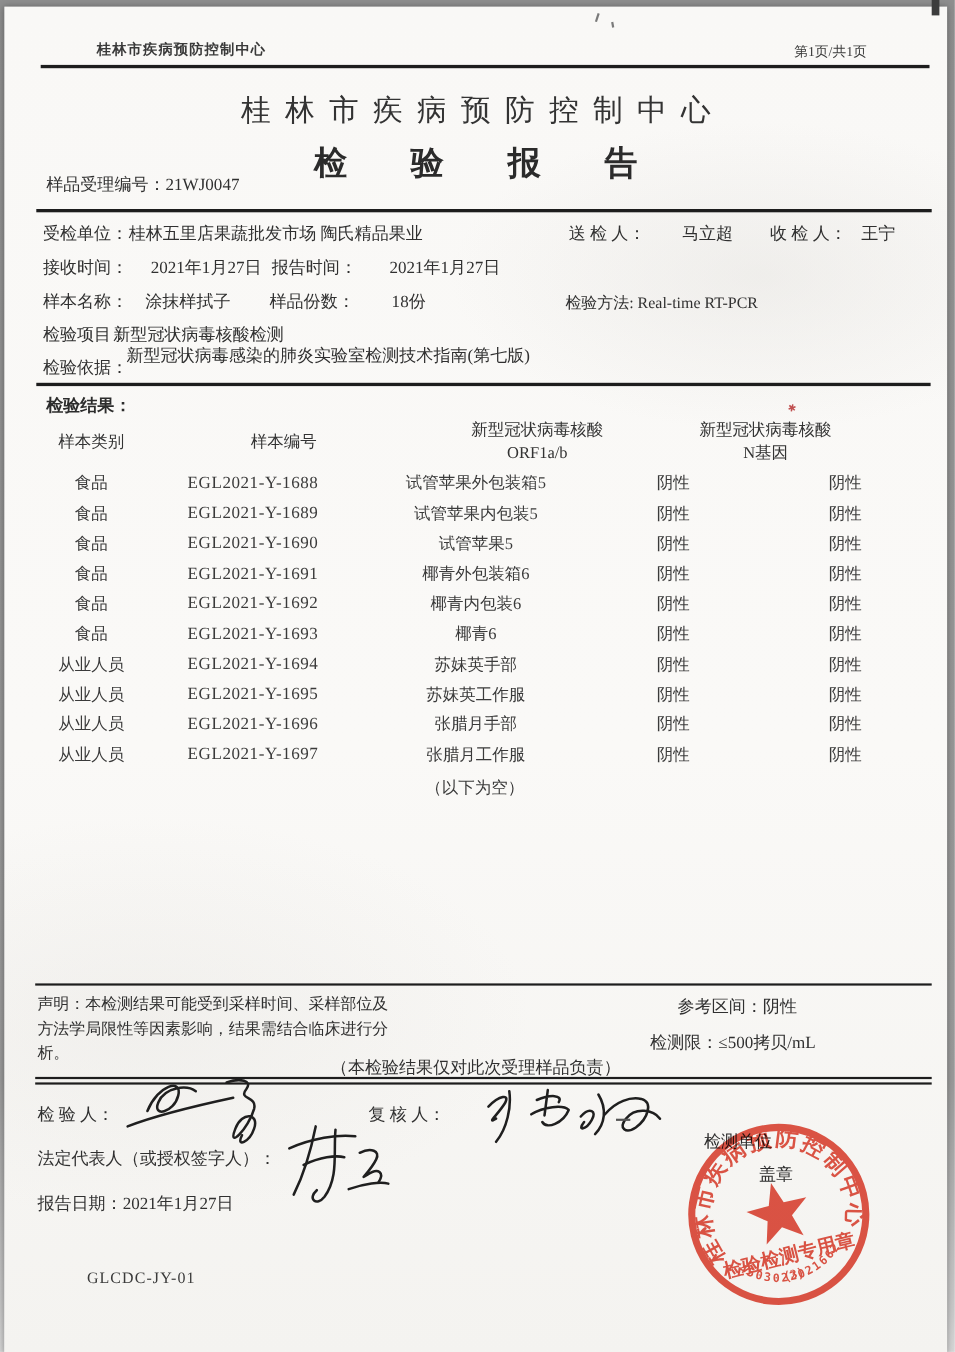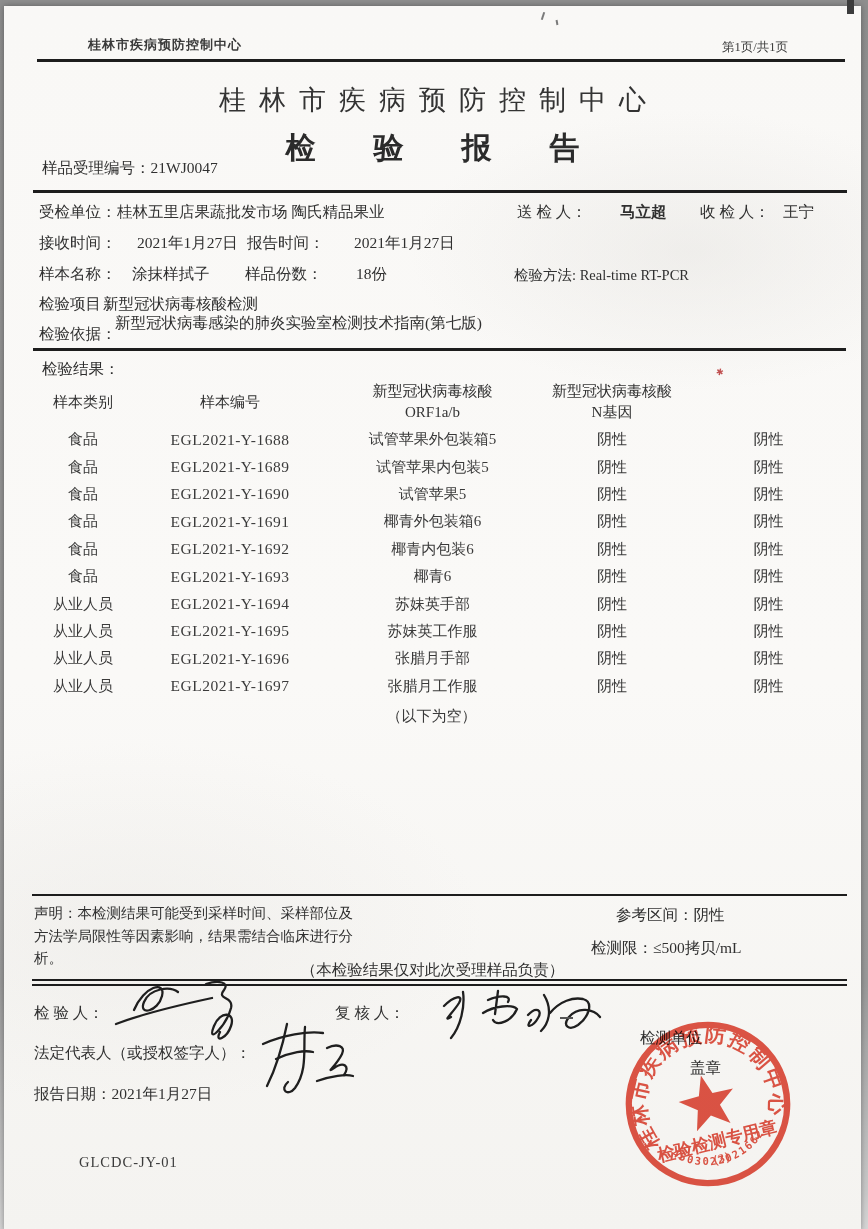--- a/index.html
+++ b/index.html
@@ -24,21 +24,21 @@
   .hdr-page{left:718px;top:33px;font-size:12.5px;color:#3a3a3a;}
   
   .title-org{left:0;right:0;top:76px;text-align:center;font-size:27px;letter-spacing:13px;text-indent:13px;color:#333;}
   .title-report{left:0;right:0;top:122px;text-align:center;font-size:30px;font-weight:bold;letter-spacing:58px;text-indent:58px;color:#2b2b2b;}
   
   .f15{font-size:15.5px;color:#303030;}
   .f14{font-size:14.5px;color:#303030;}
   
   .rtable{position:absolute;left:28px;top:372px;width:820px;}
   .thead,.trow{display:grid;grid-template-columns:102px 192px 213px 146px 167px;}
-  .thead{align-items:center;}
+  .thead{align-items:center;gap:28px;}
   .th{ text-align:center;font-size:15px;color:#333;line-height:21px;}
   .trow{height:27.4px;align-items:center;}
   .tcell{text-align:center;font-size:15px;color:#3a3a3a;}
   .tcell.c1{font-size:15.5px;letter-spacing:.5px;}
   .empty-note{left:320px;top:701px;width:215px;text-align:center;font-size:15px;color:#3a3a3a;}
   
   .statement{left:30px;top:896px;width:332px;white-space:normal;font-size:14.5px;line-height:22.5px;color:#303030;}
   .ref-line{left:612px;top:899px;}
   .limit-line{left:587px;top:932px;}
   .scope-note{left:0;right:0;top:954px;text-align:center;font-size:15.5px;color:#303030;}
@@ -67,21 +67,21 @@
   <div class="abs title-report">检验报告</div>
 
   <div class="abs f15" style="left:38px;top:152px;">
     <span>样品受理编号：</span><span>21WJ0047</span>
   </div>
   <div class="rule" style="left:29px;top:184px;width:814px;height:3px;"></div>
 
   <div class="abs f15" style="left:35px;top:196px;">受检单位：</div>
   <div class="abs f15" style="left:113px;top:196px;">桂林五里店果蔬批发市场 陶氏精品果业</div>
   <div class="abs f15" style="left:513px;top:196px;">送 检 人：</div>
-  <div class="abs f15" style="left:616px;top:196px;font-weight:bold;">马立超</div>
+  <div class="abs f15" style="left:616px;top:196px;">马立超</div>
   <div class="abs f15" style="left:696px;top:196px;">收 检 人：</div>
   <div class="abs f15" style="left:779px;top:196px;">王宁</div>
 
   <div class="abs f15" style="left:35px;top:227px;">接收时间：</div>
   <div class="abs f15" style="left:133px;top:227px;">2021年1月27日</div>
   <div class="abs f15" style="left:243px;top:227px;">报告时间：</div>
   <div class="abs f15" style="left:350px;top:227px;">2021年1月27日</div>
 
   <div class="abs f15" style="left:35px;top:258px;">样本名称：</div>
   <div class="abs f15" style="left:128px;top:258px;">涂抹样拭子</div>
@@ -91,21 +91,21 @@
     <span>检验方法:</span>
     <span>Real-time RT-PCR</span>
   </div>
 
   <div class="abs f15" style="left:35px;top:288px;">检验项目：</div>
   <div class="abs f15" style="left:99px;top:288px;">新型冠状病毒核酸检测</div>
   <div class="abs f15" style="left:35px;top:318px;">检验依据：</div>
   <div class="abs f15" style="left:111px;top:307px;">新型冠状病毒感染的肺炎实验室检测技术指南(第七版)</div>
 
   <div class="rule" style="left:29px;top:342px;width:813px;height:2.5px;"></div>
-  <div class="abs" style="left:38px;top:353px;font-size:15.5px;font-weight:normal;color:#2c2c2c;">检验结果：</div>
+  <div class="abs" style="left:38px;top:353px;font-size:15.5px;font-weight:bold;color:#2c2c2c;">检验结果：</div>
   <div class="red-mark">✱</div>
 
   <div class="rtable">
     <div class="thead" style="height:48px;">
       <div class="th">样本类别</div>
       <div class="th">样本编号</div>
       <div class="th">
         <div>新型冠状病毒核酸</div>
         <div>ORF1a/b</div>
       </div>

